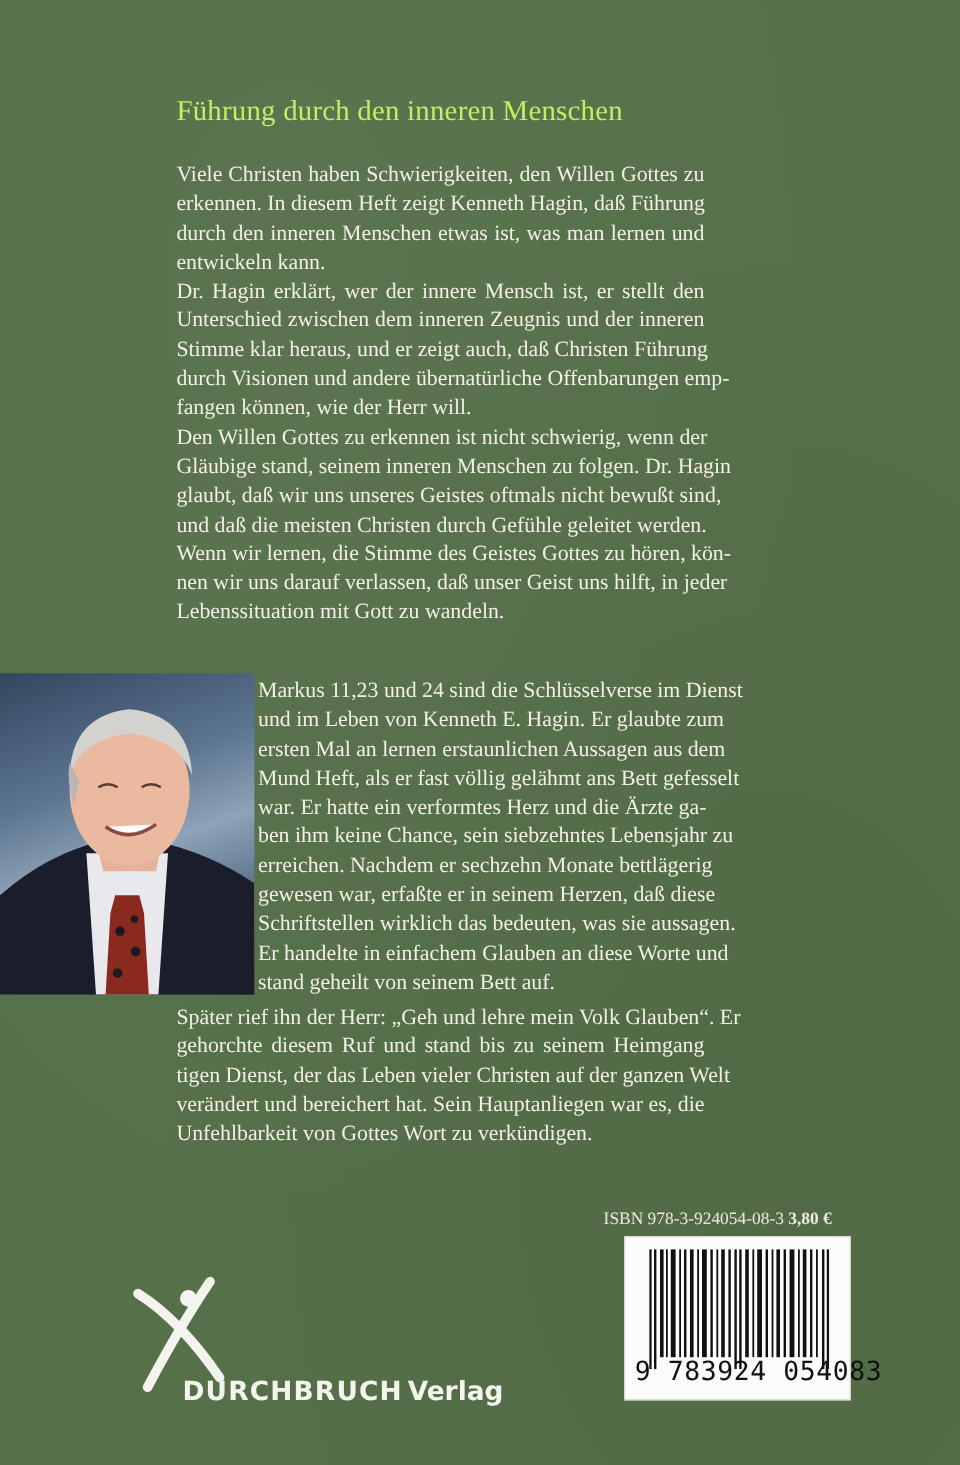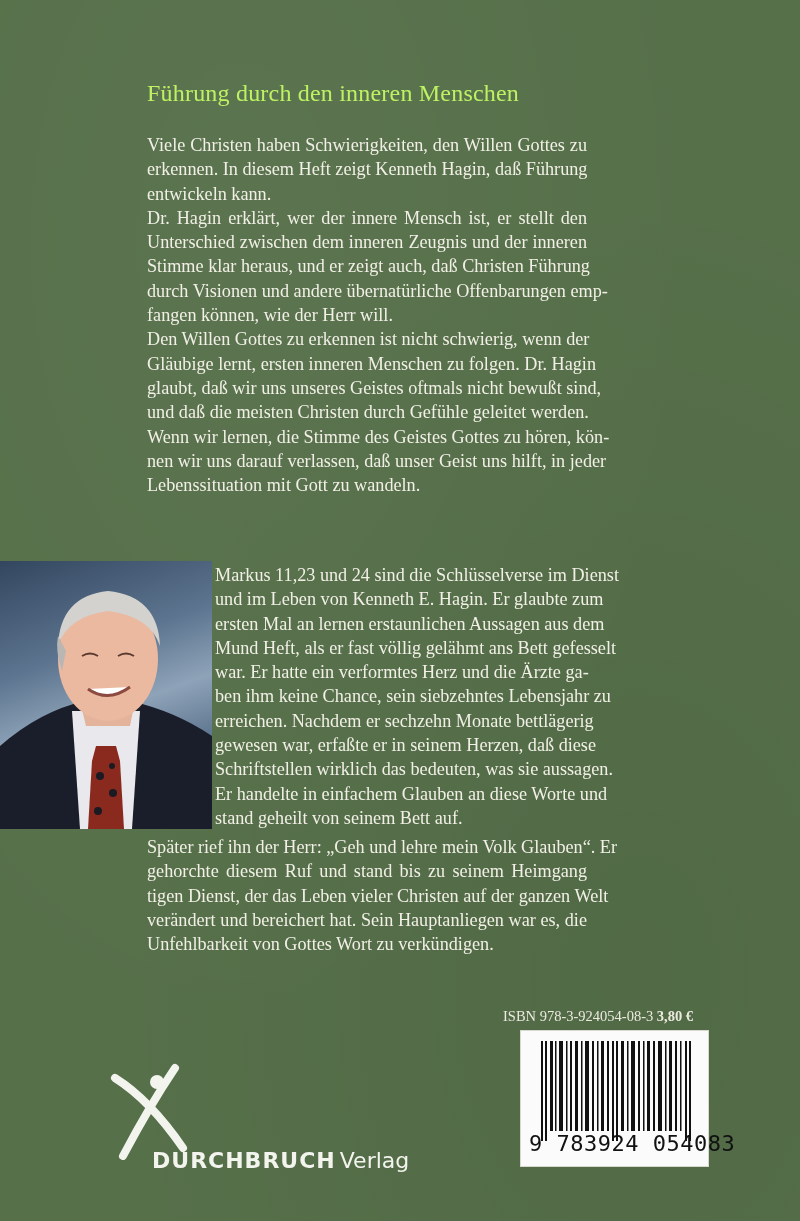--- a/index.html
+++ b/index.html
@@ -49,40 +49,41 @@
       font-family: "DejaVu Sans Mono", "Liberation Mono", monospace;
       font-size: 22px; color: #111; letter-spacing: 0.5px; white-space: nowrap;
     }
     .logo { position: absolute; left: 105px; top: 1060px; width: 100px; height: 100px; }
     .publisher {
       position: absolute; left: 152px; top: 1148px;
       font-family: "DejaVu Sans", "Liberation Sans", sans-serif;
       font-size: 22px; color: #f4f4ee; white-space: nowrap;
     }
     .publisher .strong { font-weight: bold; letter-spacing: 1px; }
-    .publisher .light { font-weight: normal; margin-left: 4px; }
+    .publisher .light { font-weight: bold; margin-left: 4px; }
   </style>
 </head>
 <body>
 
 <div>
 
   <div class="title">Führung durch den inneren Menschen</div>
 
   <div class="body-text" id="block1">
     <span class="line">Viele Christen haben Schwierigkeiten, den Willen Gottes zu</span>
     <span class="line">erkennen. In diesem Heft zeigt Kenneth Hagin, daß Führung</span>
+    <span class="line">durch den inneren Menschen etwas ist, was man lernen und</span>
     <span class="line last">entwickeln kann.</span>
     <span class="line">Dr. Hagin erklärt, wer der innere Mensch ist, er stellt den</span>
     <span class="line">Unterschied zwischen dem inneren Zeugnis und der inneren</span>
     <span class="line">Stimme klar heraus, und er zeigt auch, daß Christen Führung</span>
     <span class="line">durch Visionen und andere übernatürliche Offenbarungen emp-</span>
     <span class="line last">fangen können, wie der Herr will.</span>
     <span class="line">Den Willen Gottes zu erkennen ist nicht schwierig, wenn der</span>
-    <span class="line">Gläubige lernt, ersten inneren Menschen zu folgen. Dr. Hagin</span>
+    <span class="line">Gläubige stand, seinem inneren Menschen zu folgen. Dr. Hagin</span>
     <span class="line">glaubt, daß wir uns unseres Geistes oftmals nicht bewußt sind,</span>
     <span class="line">und daß die meisten Christen durch Gefühle geleitet werden.</span>
     <span class="line">Wenn wir lernen, die Stimme des Geistes Gottes zu hören, kön-</span>
     <span class="line">nen wir uns darauf verlassen, daß unser Geist uns hilft, in jeder</span>
     <span class="line last">Lebenssituation mit Gott zu wandeln.</span>
   </div>
 
   <div class="photo">
     <svg width="212" height="268" viewBox="0 0 212 268">
 

